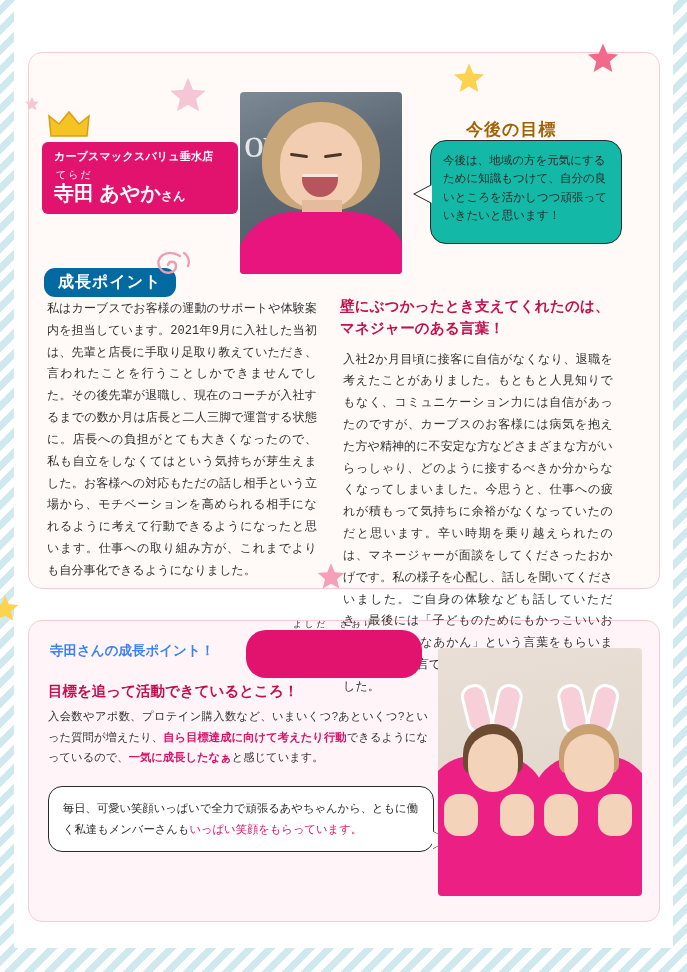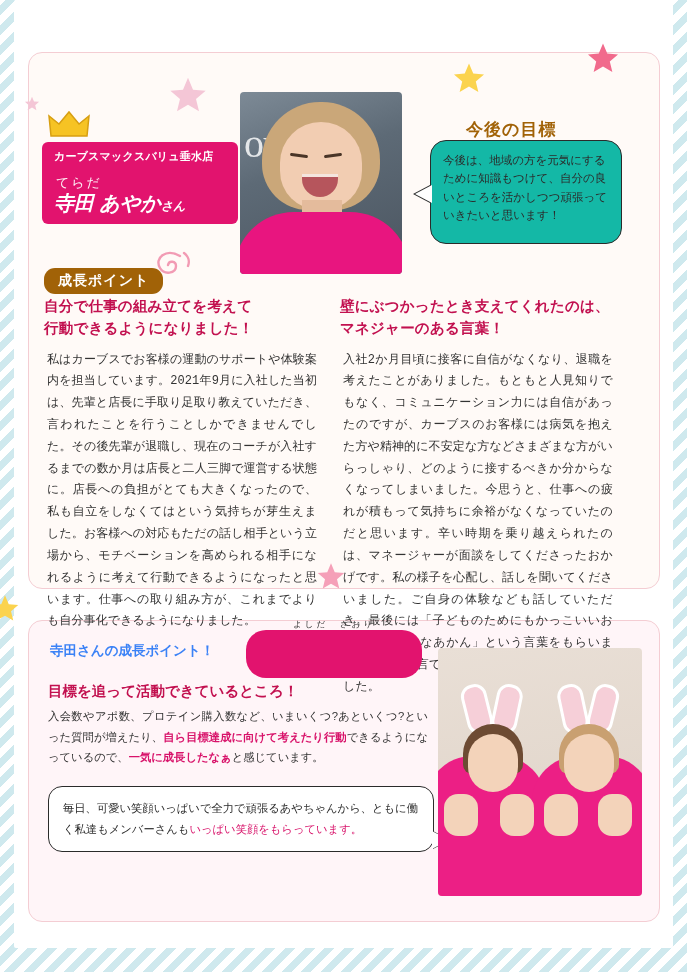--- a/index.html
+++ b/index.html
@@ -85,32 +85,31 @@
     padding: 8px 10px 10px 12px;
     box-sizing: border-box;
   }
   .name-plate .shop {
     font-size: 11px;
     font-weight: bold;
     letter-spacing: .2px;
     line-height: 1.2;
   }
   .name-plate .ruby {
-    font-size: 13px;
-    margin-top: 11px;
+    font-size: 10px;
+    margin-top: 5px;
     margin-left: 2px;
     letter-spacing: 2px;
     opacity: .95;
   }
   .name-plate .pname {
     font-size: 20px;
     font-weight: bold;
     line-height: 1.1;
     margin-top: 0px;
-    font-style: italic;
   }
   .name-plate .pname .san {
     font-size: 12px;
     font-weight: bold;
   }
 
   
   .crown {
     position: absolute;
     z-index: 7;
@@ -220,23 +219,23 @@
     color: #a16207;
     letter-spacing: 1px;
   }
 
   
   .pill {
     position: absolute;
     z-index: 6;
     left: 44px;
     top: 268px;
-    background: #a16207;
+    background: #0369a1;
     color: #fff;
-    font-size: 14px;
+    font-size: 16px;
     font-weight: bold;
     border-radius: 11px;
     padding: 4px 14px;
     letter-spacing: 1px;
   }
   .swirl {
     position: absolute;
     z-index: 6;
     left: 150px;
     top: 250px;
@@ -492,22 +491,20 @@
 
 <div class="pill">成長ポイント</div>
 <div class="swirl">
   <svg width="42" height="34" viewBox="0 0 42 34">
     <path d="M30 6 C16 -2, 4 8, 10 18 C14 25, 26 24, 26 16 C26 11, 19 10, 18 15" fill="none" stroke="#f29bb4" stroke-width="2.4" stroke-linecap="round"></path>
     <path d="M34 3 C38 6, 40 11, 38 16" fill="none" stroke="#f29bb4" stroke-width="2.4" stroke-linecap="round"></path>
   </svg>
 </div>
 
 <div class="col" id="col-left">
-  <h3 style="white-space:pre-line;">自分で仕事の組み立てを考えて
-行動できるようになりました！</h3>
   <p>私はカーブスでお客様の運動のサポートや体験案内を担当しています。2021年9月に入社した当初は、先輩と店長に手取り足取り教えていただき、言われたことを行うことしかできませんでした。その後先輩が退職し、現在のコーチが入社するまでの数か月は店長と二人三脚で運営する状態に。店長への負担がとても大きくなったので、私も自立をしなくてはという気持ちが芽生えました。お客様への対応もただの話し相手という立場から、モチベーションを高められる相手になれるように考えて行動できるようになったと思います。仕事への取り組み方が、これまでよりも自分事化できるようになりました。</p>
 </div>
 
 <div class="col" id="col-right">
   <h3 style="white-space:pre-line;">壁にぶつかったとき支えてくれたのは、
 マネジャーのある言葉！</h3>
   <p>入社2か月目頃に接客に自信がなくなり、退職を考えたことがありました。もともと人見知りでもなく、コミュニケーション力には自信があったのですが、カーブスのお客様には病気を抱えた方や精神的に不安定な方などさまざまな方がいらっしゃり、どのように接するべきか分からなくなってしまいました。今思うと、仕事への疲れが積もって気持ちに余裕がなくなっていたのだと思います。辛い時期を乗り越えられたのは、マネージャーが面談をしてくださったおかげです。私の様子を心配し、話しを聞いてくださいました。ご自身の体験なども話していただき、最後には「子どものためにもかっこいいお母さんでおらなあかん」という言葉をもらいました。この一言でもう一度頑張ろうと決意できました。</p>
 </div>
 
 <div class="card" id="card-bottom"></div>

